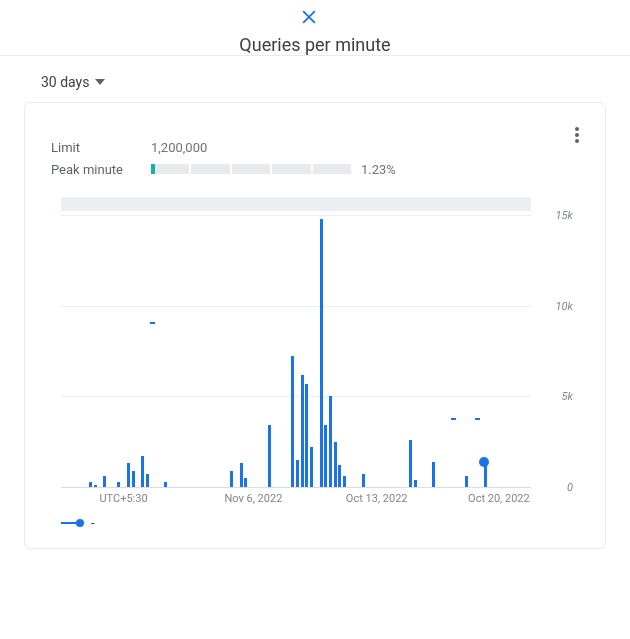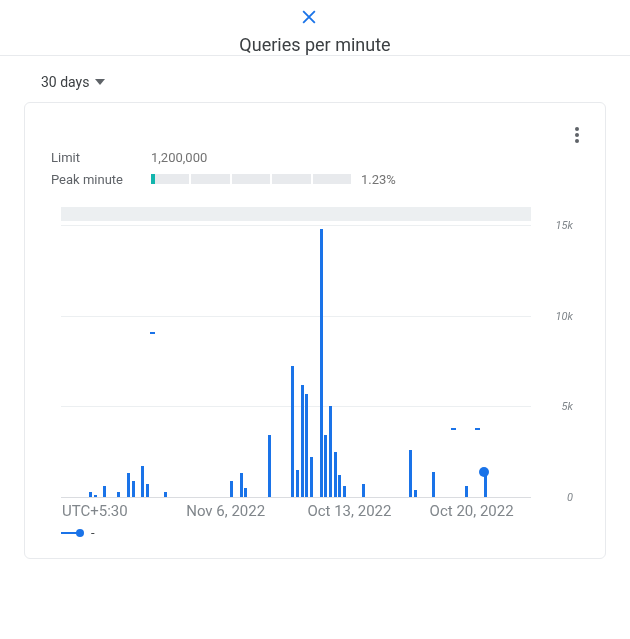--- a/index.html
+++ b/index.html
@@ -42,21 +42,21 @@
     gap: 6px;
     font-size: 14px;
     color: #3c4043;
     cursor: pointer;
   }
   .range-select svg { width: 10px; height: 6px; fill: #5f6368; }
   .card {
     margin: 0 24px 24px;
     border: 1px solid #e8eaed;
     border-radius: 6px;
-    padding: 18px 26px 18px;
+    padding: 8px 26px 18px;
     position: relative;
   }
   .card-menu {
     position: absolute;
     top: 18px; right: 14px;
     width: 28px; height: 28px;
     display: flex; align-items: center; justify-content: center;
     cursor: pointer;
     color: #5f6368;
   }
@@ -142,24 +142,25 @@
   .x-axis {
     position: relative;
     height: 18px;
     margin-left: 10px;
     margin-right: 48px;
     border-top: 1px solid #dadce0;
   }
   .x-tick {
     position: absolute;
     top: 4px;
-    font-size: 15px;
+    font-size: 11px;
     color: #80868b;
     transform: translateX(-20%);
     white-space: nowrap;
+    margin-left: 34px;
   }
   .legend {
     display: flex;
     align-items: center;
     gap: 8px;
     margin-top: 10px;
     margin-left: 10px;
     font-size: 13px;
     color: #3c4043;
   }

